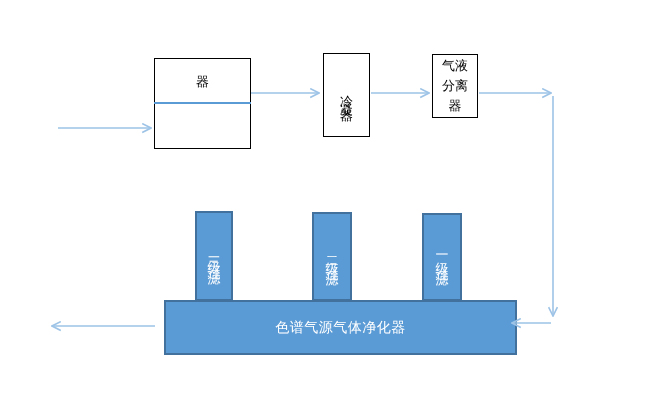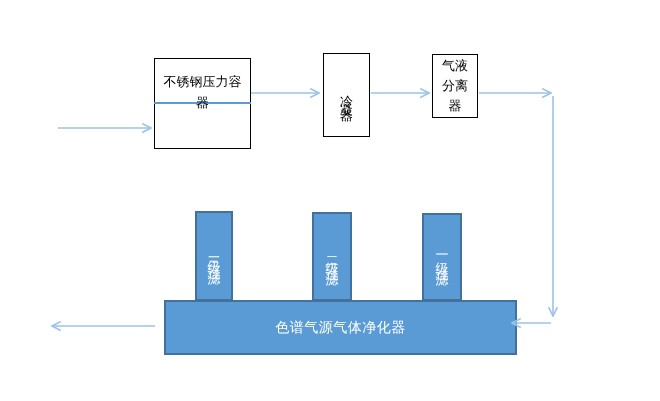--- a/index.html
+++ b/index.html
@@ -59,21 +59,20 @@
   .arrowhead-path { fill: none; stroke: var(--c-line, #9DC3E6); stroke-width: 1.5px; }
 </style>
 </head>
 <body>
 
 <div class="canvas">
 
   <div class="box outline-box" id="vessel">
     <div class="level-line"></div>
     <div class="vessel-label">
-      <div>不锈钢压力容</div>
       <div>器</div>
     </div>
   </div>
 
   <div class="box outline-box flex-center" id="condenser">
     <span class="v-text">冷凝器</span>
   </div>
 
   <div class="box outline-box flex-center" id="separator">
     <span>气液</span>

